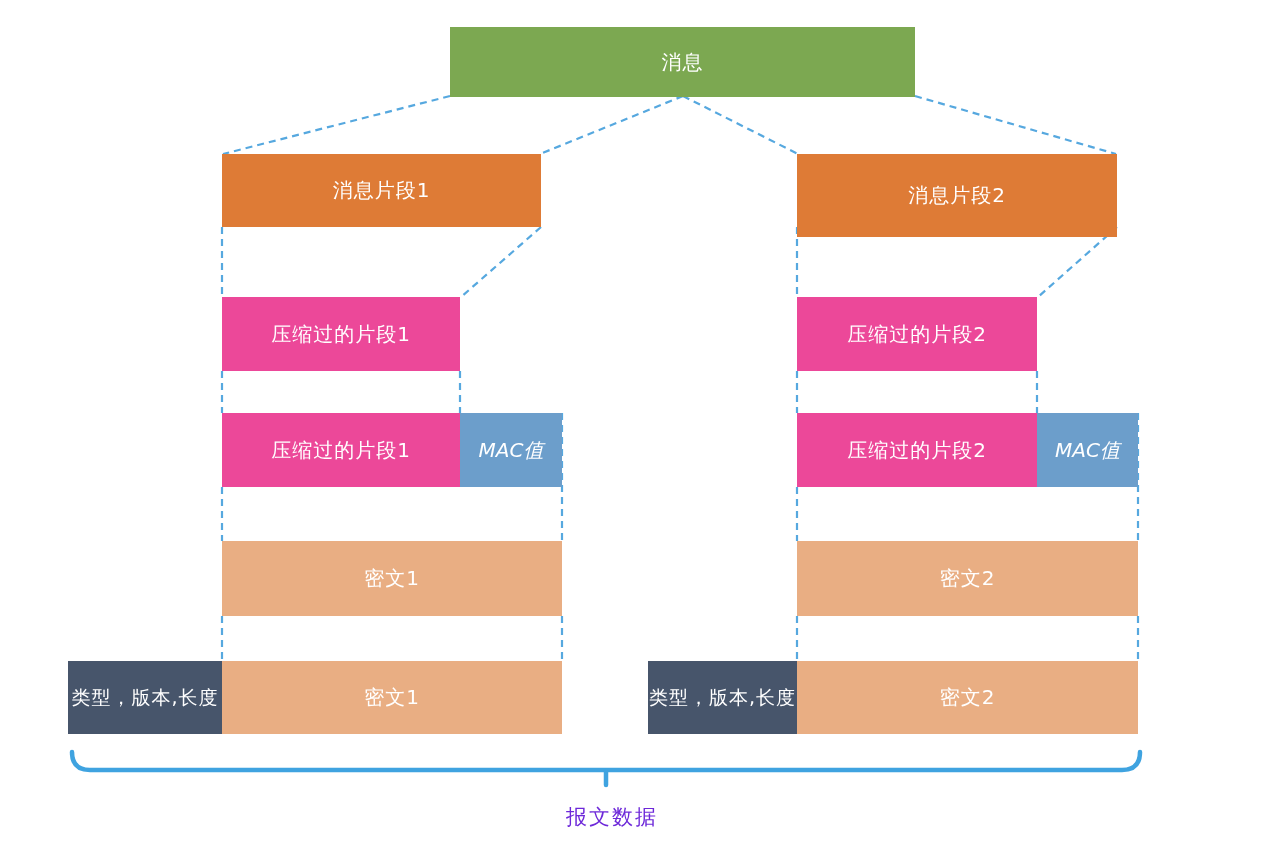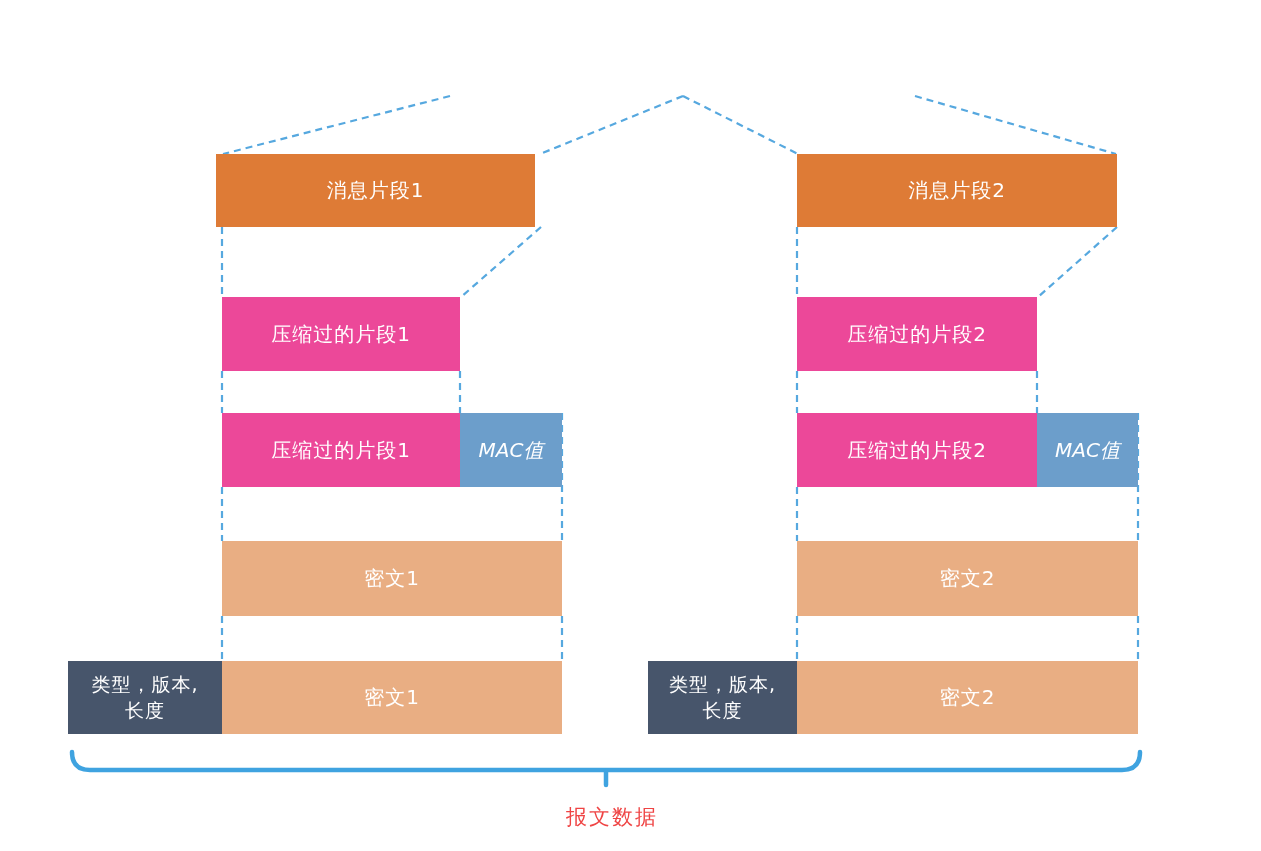--- a/index.html
+++ b/index.html
@@ -33,31 +33,31 @@
     text-align: center;
     box-sizing: border-box;
   }
   .green  { background: #7CA851; }
   .orange { background: #DE7B36; }
   .yellow { background: #ec4899; }
   .blue   { background: #6C9ECB; font-style: italic; }
   .peach  { background: #E9AE83; }
   .dark   {
     background: #47556B;
-    flex-direction: column;
+    flex-direction: row;
     font-size: 19px;
     line-height: 1.35;
   }
   .brace-label {
     position: absolute;
     left: 472px;
     top: 803px;
     width: 280px;
     text-align: center;
-    color: #ef4444;
+    color: #6d28d9;
     font-size: 21px;
     letter-spacing: 2px;
   }
 </style>
 </head>
 <body>
 
 <div class="canvas">
 
   <svg class="overlay" width="1261" height="851" viewBox="0 0 1261 851">
@@ -87,23 +87,24 @@
       <line x1="562" y1="616" x2="562" y2="661"></line>
       <line x1="797" y1="616" x2="797" y2="661"></line>
       <line x1="1138" y1="616" x2="1138" y2="661"></line>
     </g>
     <g stroke="#3FA3E0" stroke-width="4.5" fill="none" stroke-linecap="round">
       <path d="M 72 752 Q 72 770 90 770 L 1122 770 Q 1140 770 1140 752"></path>
       <line x1="606" y1="771" x2="606" y2="785"></line>
     </g>
   </svg>
 
+  <div class="box green" style="left:450px; top:27px; width:465px; height:70px;">消息</div>
 
-  <div class="box orange" style="left:216px; top:154px; width:319px; height:73px;">消息片段1</div>
-  <div class="box orange" style="left:797px; top:154px; width:320px; height:73px;">消息片段2</div>
+  <div class="box orange" style="left:222px; top:154px; width:319px; height:73px;">消息片段1</div>
+  <div class="box orange" style="left:797px; top:154px; width:320px; height:83px;">消息片段2</div>
 
   <div class="box yellow" style="left:222px; top:297px; width:238px; height:74px;">压缩过的片段1</div>
   <div class="box yellow" style="left:797px; top:297px; width:240px; height:74px;">压缩过的片段2</div>
 
   <div class="box yellow" style="left:222px; top:413px; width:238px; height:74px;">压缩过的片段1</div>
   <div class="box blue" style="left:460px; top:413px; width:102px; height:74px; letter-spacing:0;">MAC值</div>
   <div class="box yellow" style="left:797px; top:413px; width:240px; height:74px;">压缩过的片段2</div>
   <div class="box blue" style="left:1037px; top:413px; width:101px; height:74px; letter-spacing:0;">MAC值</div>
 
   <div class="box peach" style="left:222px; top:541px; width:340px; height:75px;">密文1</div>

